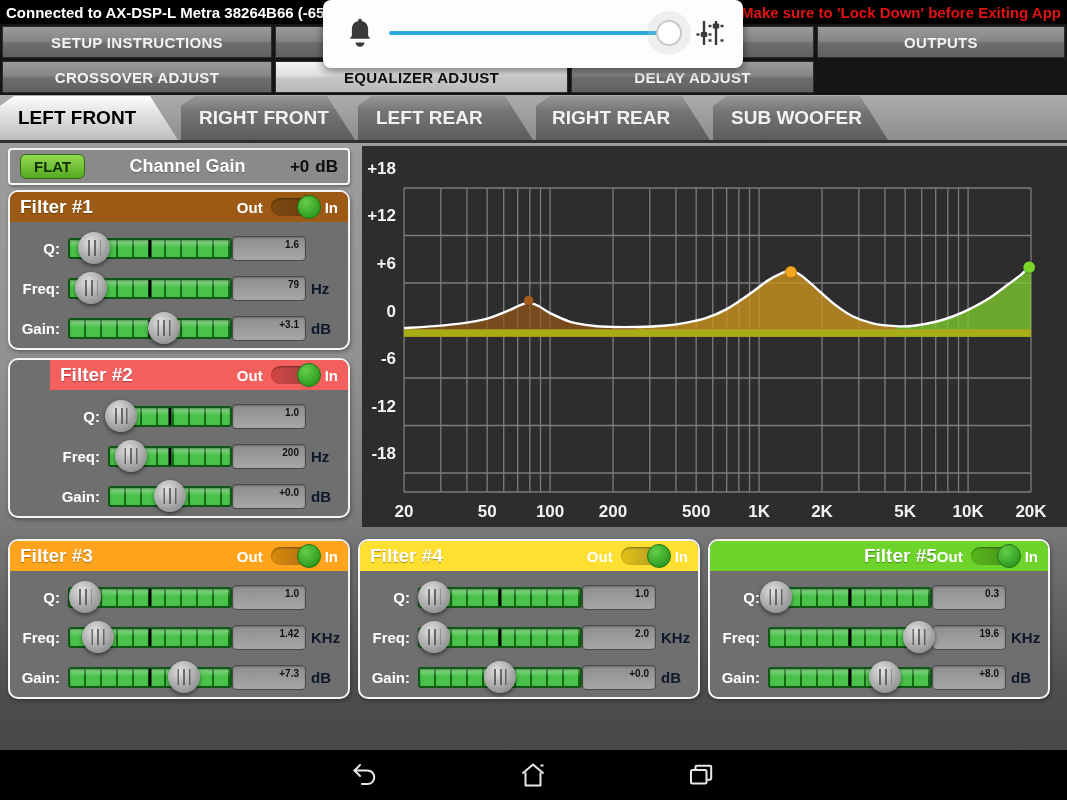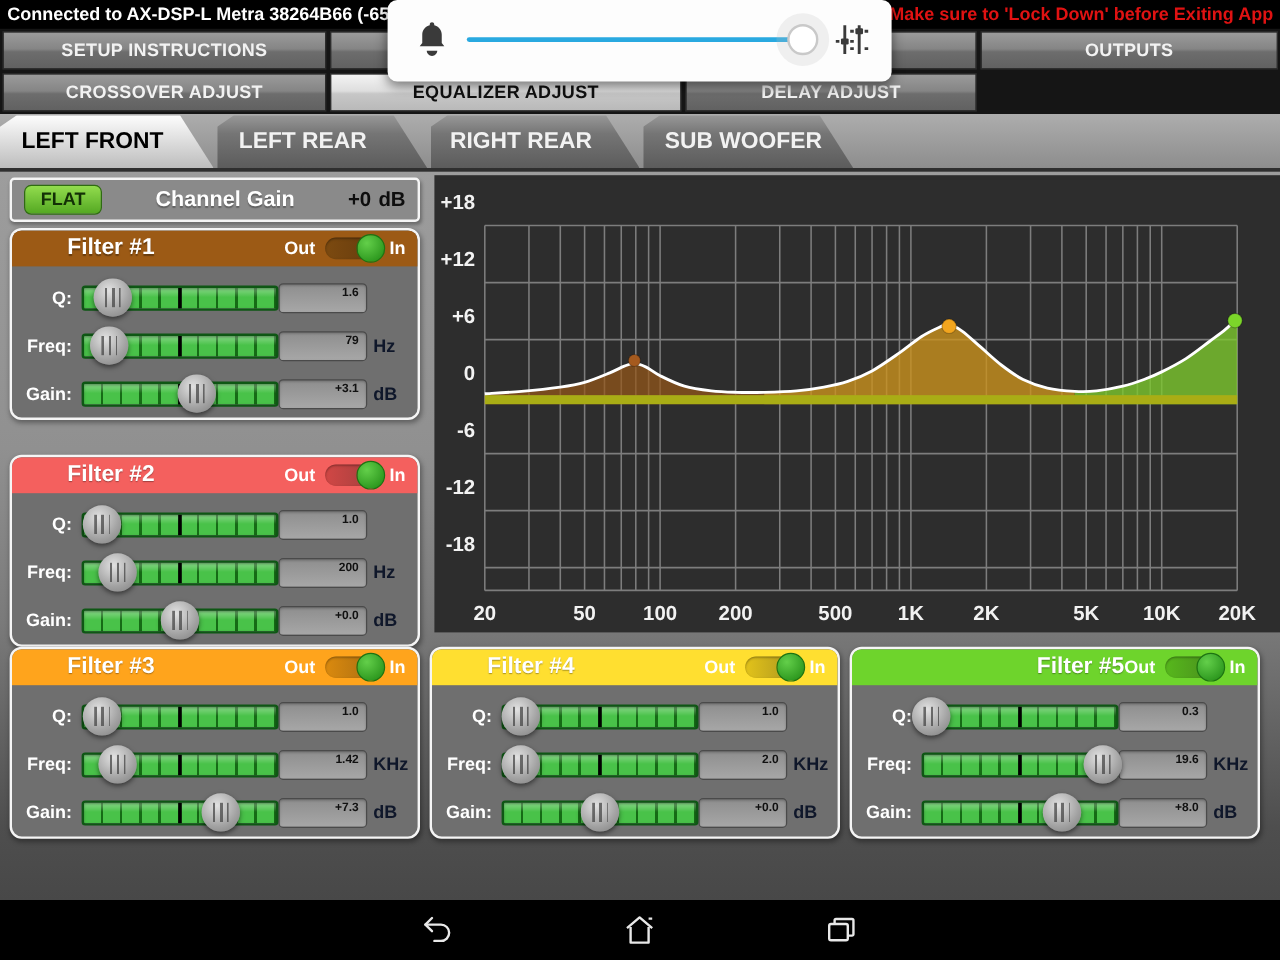--- a/index.html
+++ b/index.html
@@ -19,24 +19,24 @@
   
   .content{position:absolute;left:0;top:143px;width:1067px;height:607px;background:linear-gradient(180deg,#9d9d9d 0%,#909090 38%,#7a7a7a 62%,#4e4e4e 90%,#484848 100%);}
   
   .gainbar{position:absolute;left:8px;top:5px;width:342px;height:37px;box-sizing:border-box;border:2px solid #f5f5f5;border-radius:4px;background:#8a8a8a;display:flex;align-items:center;padding:0 10px;box-shadow:1px 2px 3px rgba(0,0,0,.3);}
   .flatbtn{background:linear-gradient(180deg,#92dc4e,#54a822);border:1px solid #2f6b12;border-radius:6px;color:#133006;font-weight:bold;font-size:15px;padding:3px 13px;cursor:pointer;}
   .gainbar .gtitle{flex:1;text-align:center;color:#fff;font-size:18px;font-weight:bold;text-shadow:0 1px 1px rgba(0,0,0,.3);}
   .gainbar .gval{color:#0e0e0e;font-size:17px;font-weight:bold;}
   .gainbar .gunit{color:#0e0e0e;font-size:17px;font-weight:bold;margin-left:6px;}
   
   .fpanel{position:absolute;width:342px;height:160px;box-sizing:border-box;border:2px solid #f5f5f5;border-radius:10px;background:#6f6f6f;overflow:hidden;box-shadow:1px 2px 4px rgba(0,0,0,.35);}
-  .fp0{left:8px;top:47px;}  .fp1{left:8px;top:236px;}
+  .fp0{left:8px;top:47px;}  .fp1{left:8px;top:215px;padding-left:40px;}
   .fp2{left:8px;top:396px;} .fp3{left:358px;top:396px;} .fp4{left:708px;top:396px;}
   .fheader{height:30px;display:flex;align-items:center;padding:0 10px;box-sizing:border-box;}
-  .ftitle{color:#fff;font-size:19px;font-weight:bold;flex:1;text-shadow:0 1px 1px rgba(0,0,0,.35);margin-left:36px;}
+  .ftitle{color:#fff;font-size:19px;font-weight:bold;flex:1;text-shadow:0 1px 1px rgba(0,0,0,.35);}
   .fout,.fin{color:#fff;font-size:15px;font-weight:bold;}
   .ftoggle{width:46px;height:18px;border-radius:9px;margin:0 8px;position:relative;box-shadow:inset 0 1px 2px rgba(0,0,0,.4);cursor:pointer;}
   .fknob{position:absolute;right:-4px;top:50%;transform:translateY(-50%);width:24px;height:24px;border-radius:50%;background:radial-gradient(circle at 35% 30%,#63cf4a,#2f9a20 75%);border:1px solid #1d7312;box-sizing:border-box;}
   .fbody{padding:6px 8px 0 8px;}
   .frow{display:flex;align-items:center;height:40px;}
   .flabel{width:50px;text-align:right;color:#fff;font-size:15px;font-weight:bold;padding-right:8px;box-sizing:border-box;}
   .ftrack{flex:1;height:21px;position:relative;border:2px solid #0e5714;border-radius:3px;box-sizing:border-box;background:linear-gradient(180deg,rgba(255,255,255,.35),rgba(255,255,255,0) 45%),repeating-linear-gradient(90deg,#49c249 0 14px,#156b15 14px 16px);box-shadow:inset 0 1px 2px rgba(0,0,0,.35);cursor:pointer;}
   .ftick{position:absolute;left:50%;top:0;bottom:0;width:3px;background:#000;transform:translateX(-50%);}
   .fthumb{position:absolute;top:50%;width:32px;height:32px;border-radius:50%;transform:translate(-50%,-50%);background:radial-gradient(circle at 40% 32%,#e2e2e2,#a2a2a2 60%,#7d7d7d);box-shadow:0 2px 4px rgba(0,0,0,.5);cursor:grab;}
   .fthumb::before{content:"";position:absolute;left:50%;top:8px;bottom:8px;width:13px;transform:translateX(-50%);background:repeating-linear-gradient(90deg,rgba(70,70,70,.75) 0 2px,transparent 2px 6px);}
@@ -68,20 +68,21 @@
     <button class="menu-btn"></button>
     <button class="menu-btn">LOCK DOWN</button>
     <button class="menu-btn">OUTPUTS</button>
     <button class="menu-btn">CROSSOVER ADJUST</button>
     <button class="menu-btn selected">EQUALIZER ADJUST</button>
     <button class="menu-btn">DELAY ADJUST</button>
   </div>
 
 <div class="tabbar" id="tabbar">
     <div class="tab active" style="width: 178px;">LEFT FRONT</div>
+    <div class="tab" style="width: 174px;">RIGHT FRONT</div>
     <div class="tab" style="width: 175px;">LEFT REAR</div>
     <div class="tab" style="width: 174px; padding-left: 16px;">RIGHT REAR</div>
     <div class="tab" style="width: 175px;">SUB WOOFER</div>
   </div>
 
 <div class="content">
   <div class="gainbar">
     <button class="flatbtn">FLAT</button>
     <span class="gtitle">Channel Gain</span>
     <span class="gval">+0</span>

